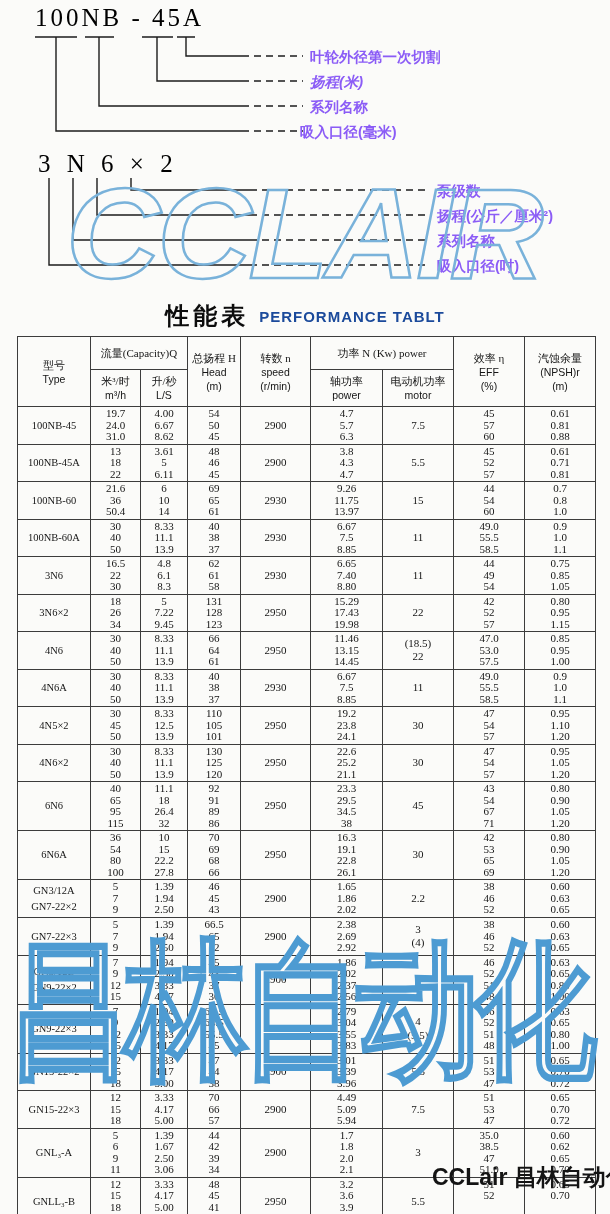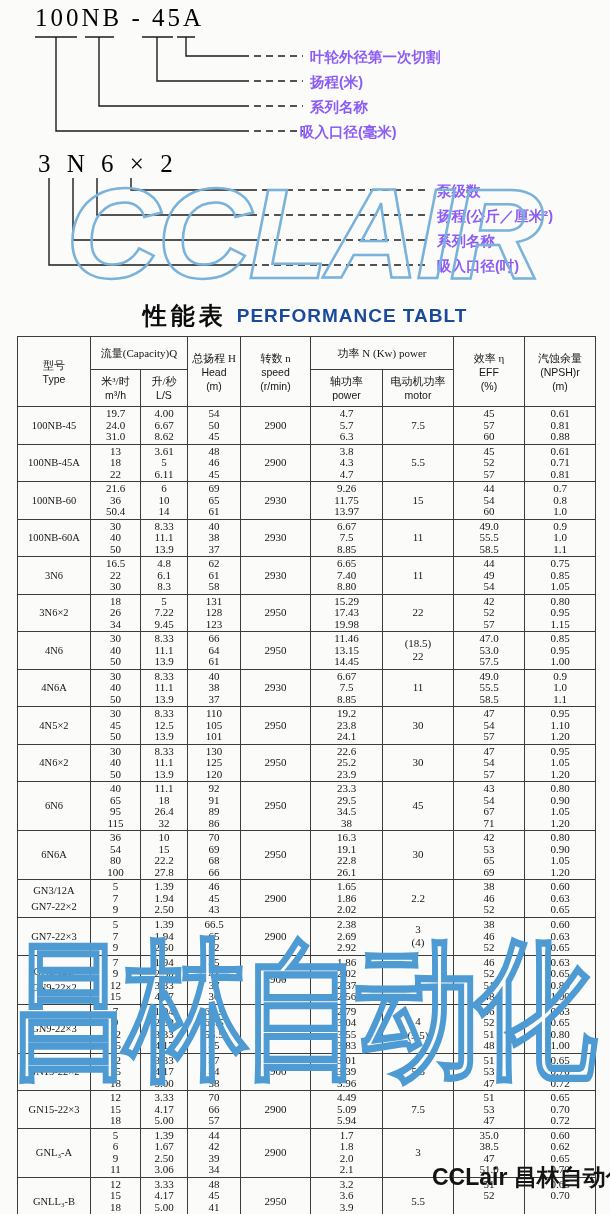--- a/index.html
+++ b/index.html
@@ -21,21 +21,21 @@
   #wm-top{left:66px;top:160px;font-size:128px;font-style:italic;letter-spacing:-3px;
           -webkit-text-stroke:2.5px #79b2da;transform:scaleX(1.02);transform-origin:left top;}
   #wm-mid{left:8px;top:912px;font-size:150px;letter-spacing:-8px;
           -webkit-text-stroke:2.5px #4d9bd2;transform:scaleX(0.82);transform-origin:left top;}
   #wm-bottom{position:absolute;left:432px;top:1162px;font-family:"Liberation Sans",sans-serif;
           font-weight:600;font-size:23px;color:#141414;white-space:nowrap;z-index:6;}
 
   
   .title-row{position:absolute;left:0;top:300px;width:610px;text-align:center;white-space:nowrap;}
   .title-zh{font-size:24px;font-weight:bold;letter-spacing:4px;color:#0c0c0c;vertical-align:middle;}
-  .title-en{font-family:"Liberation Sans",sans-serif;font-size:19px;font-weight:bold;
+  .title-en{font-family:"Liberation Sans",sans-serif;font-size:15px;font-weight:bold;
             color:#1b4a9b;margin-left:10px;vertical-align:middle;letter-spacing:1px;}
 
   
   .perf-table{position:absolute;left:17px;top:336px;width:578px;border-collapse:collapse;
               font-size:11px;table-layout:fixed;}
   .perf-table th,.perf-table td{border:1px solid #3c3c3c;text-align:center;
               vertical-align:middle;padding:1px 0;}
   .perf-table th{font-weight:normal;line-height:14px;}
   .perf-table th .en{font-family:"Liberation Sans",sans-serif;font-size:10.5px;}
   .perf-table td{line-height:11.5px;}
@@ -59,21 +59,21 @@
           <path d="M242 56 H303" stroke-dasharray="7 5"></path>
         <path d="M157 37 V81 H242"></path>
           <path d="M242 81 H303" stroke-dasharray="7 5"></path>
         <path d="M99 37 V106 H242"></path>
           <path d="M242 106 H303" stroke-dasharray="7 5"></path>
         <path d="M56 37 V131 H242"></path>
           <path d="M242 131 H303" stroke-dasharray="7 5"></path>
       </g>
     </svg>
     <div class="dlabel" style="left:310px;top:48px;">叶轮外径第一次切割</div>
-    <div class="dlabel" style="left:310px;top:73px;">扬程(米)</div>
+    <div class="dlabel" style="left:310px;top:73px;font-style:italic;">扬程(米)</div>
     <div class="dlabel" style="left:310px;top:98px;">系列名称</div>
     <div class="dlabel" style="left:300px;top:123px;">吸入口径(毫米)</div>
   </div>
 
   <div class="diagram" id="diagram2">
     <div class="model-code" style="left:38px;top:2px;letter-spacing:5px;">3 N 6 × 2</div>
     <svg width="610" height="138">
       <g stroke="#1c1c1c" stroke-width="1.4" fill="none">
         <path d="M131 30 V42 H250"></path>
           <path d="M250 42 H425" stroke-dasharray="7 5"></path>
@@ -548,21 +548,21 @@
             <div>130</div>
             <div>125</div>
             <div>120</div>
           </td>
           <td class="c-4">
             <div>2950</div>
           </td>
           <td class="c-5">
             <div>22.6</div>
             <div>25.2</div>
-            <div>23.9</div>
+            <div>21.1</div>
           </td>
           <td class="c-6">
             <div>30</div>
           </td>
           <td class="c-7">
             <div>47</div>
             <div>54</div>
             <div>57</div>
           </td>
           <td class="c-8">

